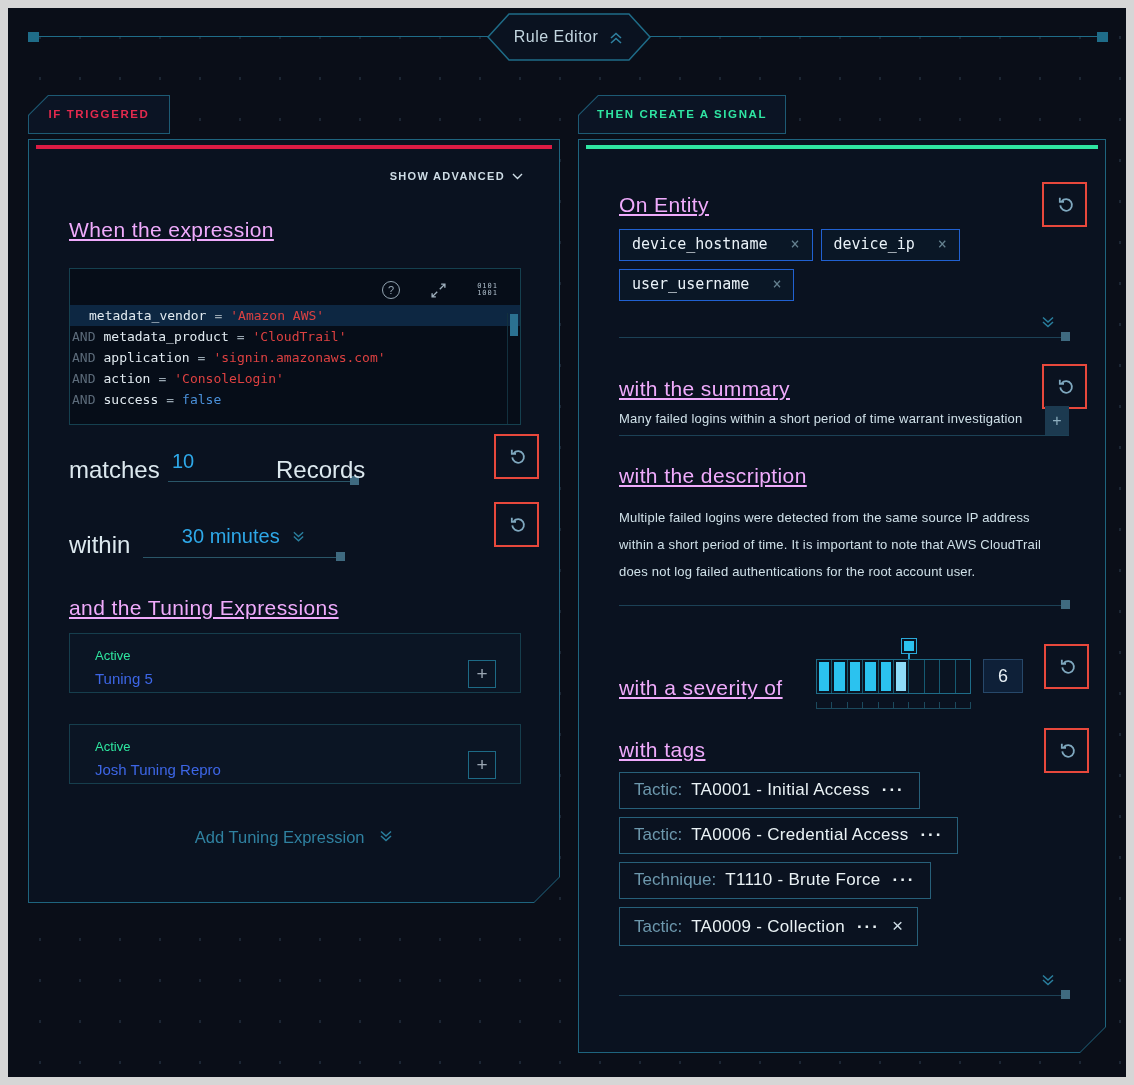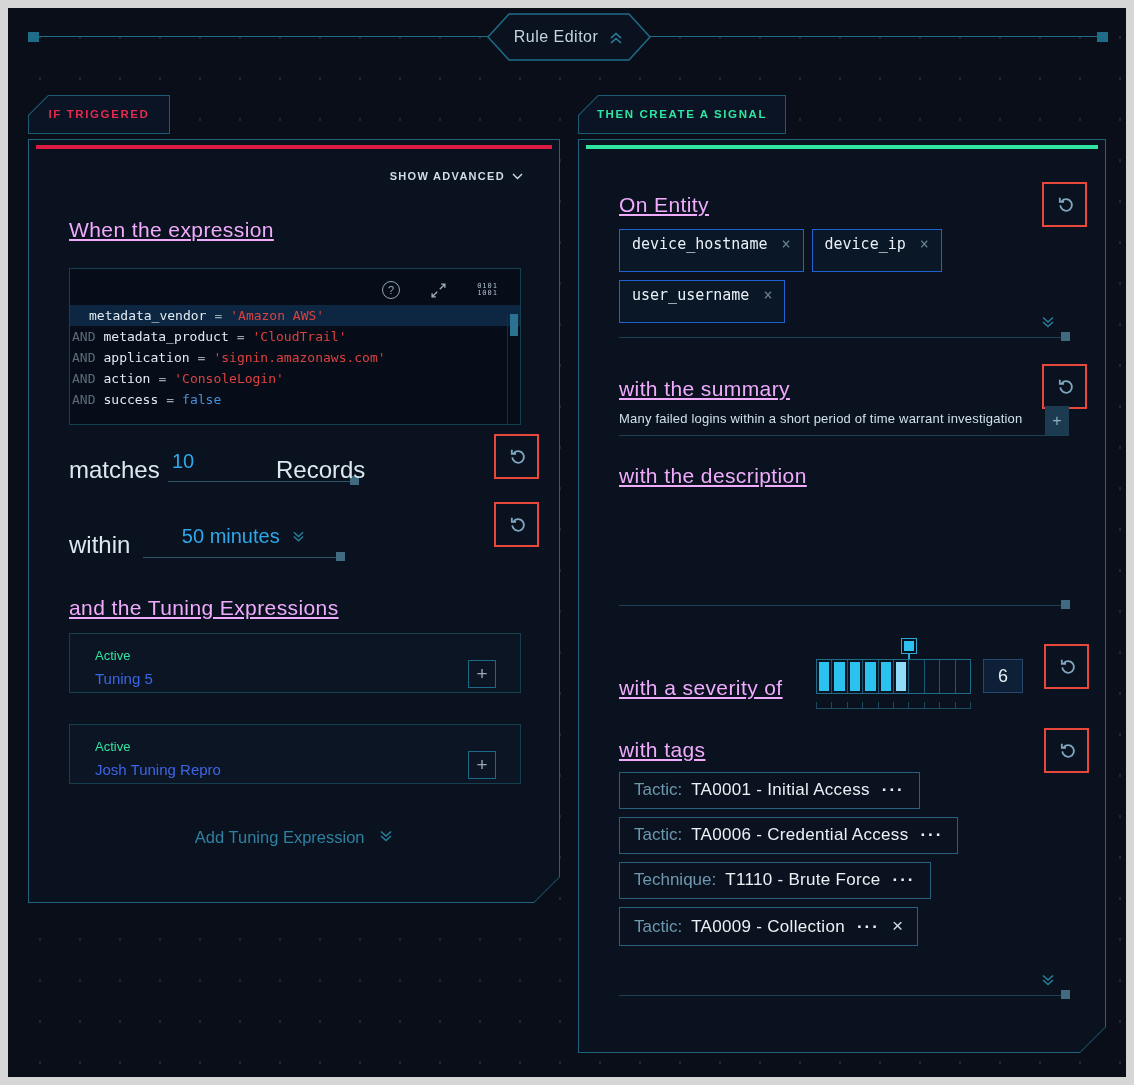--- a/index.html
+++ b/index.html
@@ -71,22 +71,22 @@
   
   .card { position:absolute; left:40px; width:452px; height:60px; border:1px solid #163e4d; background:#0b1524; }
   .card .status { position:absolute; left:25px; top:14px; color:#2ee6a0; font-size:13px; }
   .card .name { position:absolute; left:25px; top:36px; color:#3d66e6; font-size:15px; cursor:pointer; }
   .plusbox { position:absolute; right:24px; top:26px; width:28px; height:28px; border:1px solid #1d6a86;
     color:#9aa6b2; font-size:19px; display:flex; align-items:center; justify-content:center; cursor:pointer; }
   .add-tuning { position:absolute; left:0; right:0; top:688px; text-align:center; color:#2f81a0;
     font-size:16.5px; cursor:pointer; }
   
   .chips { position:absolute; left:40px; top:89px; width:420px; display:flex; flex-wrap:wrap; gap:8px 8px; }
-  .echip { display:inline-flex; align-items:center; gap:14px; border:1px solid #2161d1; background:#0a1726;
-    padding:5px 12px 18px 12px; font-family:"DejaVu Sans Mono", monospace; font-size:15px; color:#eaf2f8; cursor:pointer; }
+  .echip { display:inline-flex; align-items:center; gap:23px; border:1px solid #2161d1; background:#0a1726;
+    padding:5px 12px 7px 12px; font-family:"DejaVu Sans Mono", monospace; font-size:15px; color:#eaf2f8; cursor:pointer; }
   .echip .x { color:#64808f; font-size:15px; cursor:pointer; }
   
   .divider { position:absolute; left:40px; width:450px; height:16px; border-bottom:1px solid #1c4156; }
   .divider .dchev { position:absolute; right:14px; top:-6px; }
   
   .para { position:absolute; color:#cfe0e8; font-size:13px; letter-spacing:0.2px; }
   .sum-plus { position:absolute; left:466px; top:266px; width:24px; height:30px; background:#1c3a50;
     color:#8fb0c0; font-size:16px; display:flex; align-items:center; justify-content:center; cursor:pointer; }
   
   .sev-wrap { position:absolute; left:237px; top:498px; width:160px; height:78px; }
@@ -216,21 +216,21 @@
       <div class="row-label" style="left:247px; top:316px;">Records</div>
       <button class="reset" style="left:465px; top:294px;">
         <svg class="icon" width="18" height="18" viewBox="0 0 16 16">
           <path d="M3.8 8.4 A5.2 5.2 0 1 0 5.1 4.5" fill="none" stroke="#7fa8bf" stroke-width="1.6"></path>
           <path d="M3.4 1.6 L3.4 5.3 L7.1 5.3" fill="none" stroke="#7fa8bf" stroke-width="1.6"></path>
         </svg>
       </button>
 
       <div class="row-label" style="left:40px; top:391px;">within</div>
       <div class="u-input" style="left:114px; top:385px; width:201px; height:33px; text-align:center;">
-        <span class="cyan-val">50 minutes</span>
+        <span class="cyan-val">30 minutes</span>
         <svg class="icon" style="display:inline-block; margin-left:8px;" width="13" height="12" viewBox="0 0 14 12">
           <path d="M2 1 L7 5.5 L12 1 M2 5.5 L7 10 L12 5.5" fill="none" stroke="#2a7f9e" stroke-width="1.5"></path>
         </svg>
         <div class="handle"></div>
       </div>
       <button class="reset" style="left:465px; top:362px;">
         <svg class="icon" width="18" height="18" viewBox="0 0 16 16">
           <path d="M3.8 8.4 A5.2 5.2 0 1 0 5.1 4.5" fill="none" stroke="#7fa8bf" stroke-width="1.6"></path>
           <path d="M3.4 1.6 L3.4 5.3 L7.1 5.3" fill="none" stroke="#7fa8bf" stroke-width="1.6"></path>
         </svg>
@@ -297,20 +297,21 @@
         <svg class="icon" width="18" height="18" viewBox="0 0 16 16">
           <path d="M3.8 8.4 A5.2 5.2 0 1 0 5.1 4.5" fill="none" stroke="#7fa8bf" stroke-width="1.6"></path>
           <path d="M3.4 1.6 L3.4 5.3 L7.1 5.3" fill="none" stroke="#7fa8bf" stroke-width="1.6"></path>
         </svg>
       </button>
       <div class="para" style="left:40px; top:271px; width:426px; white-space:nowrap; overflow:hidden;">Many failed logins within a short period of time warrant investigation</div>
       <div class="sum-plus">+</div>
       <div class="divider" style="top:282px; height:14px;"></div>
 
       <div class="h1" style="left:40px; top:324px;">with the description</div>
+      <div class="para" style="left:40px; top:364px; width:445px; line-height:27px;">Multiple failed logins were detected from the same source IP address within a short period of time. It is important to note that AWS CloudTrail does not log failed authentications for the root account user.</div>
       <div class="divider" style="top:450px;">
         <div class="handle"></div>
       </div>
 
       <div class="h1" style="left:40px; top:536px;">with a severity of</div>
       <div class="sev-wrap">
         <div class="sev-stem" style="left: 92px;"></div>
         <div class="sev-handle" style="left: 85px;">
               <i></i>
             </div>

